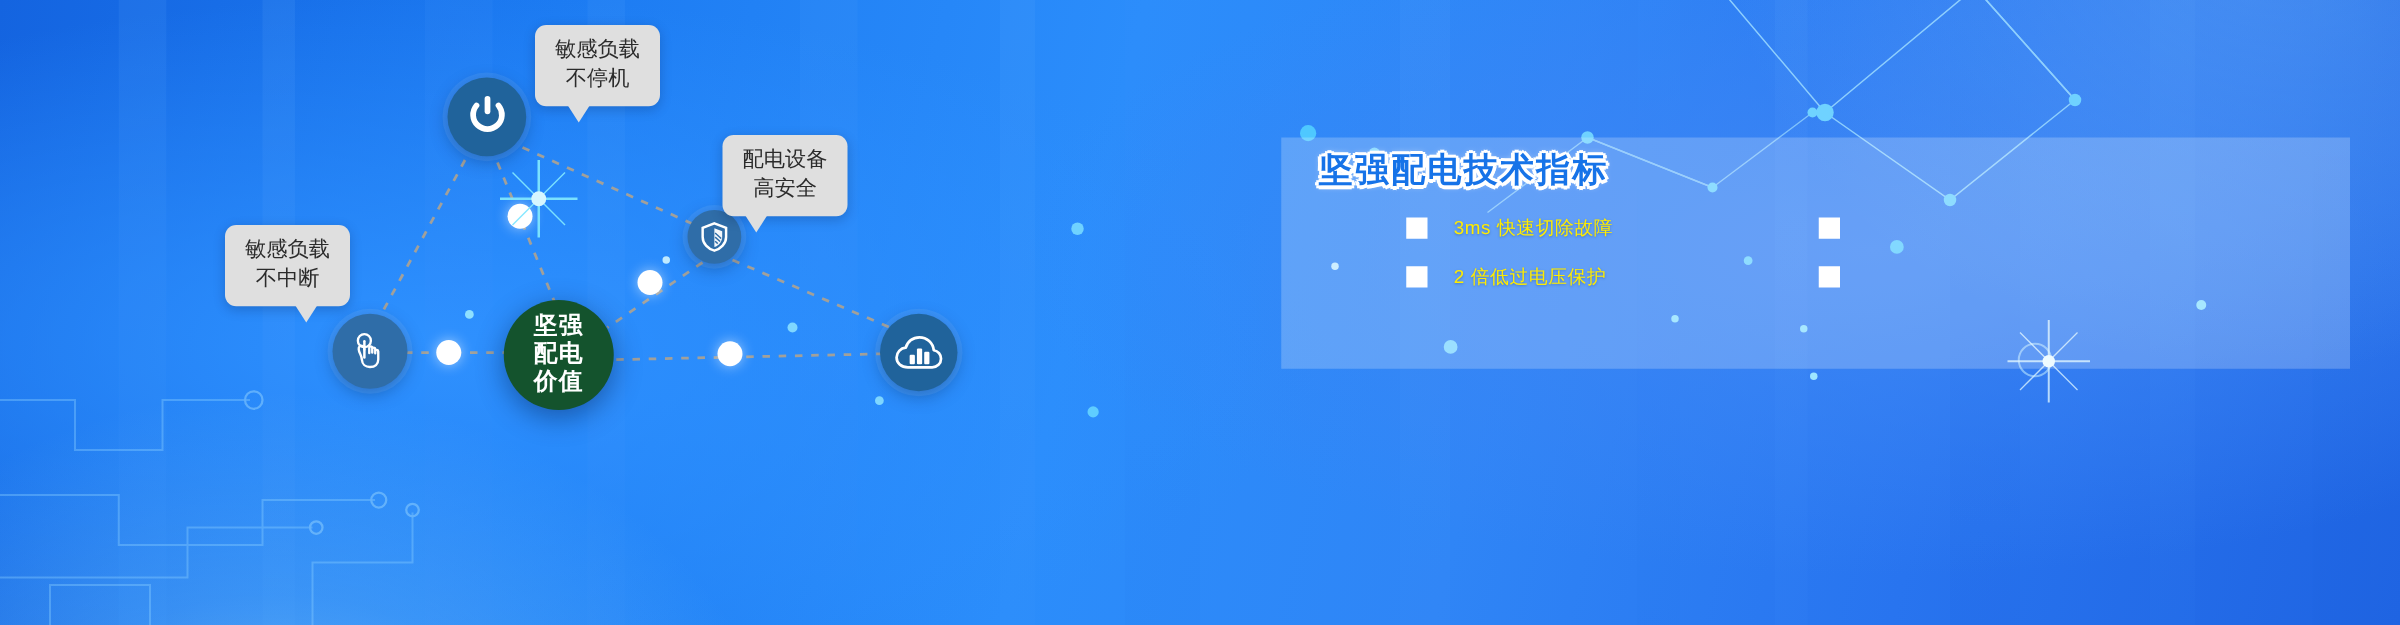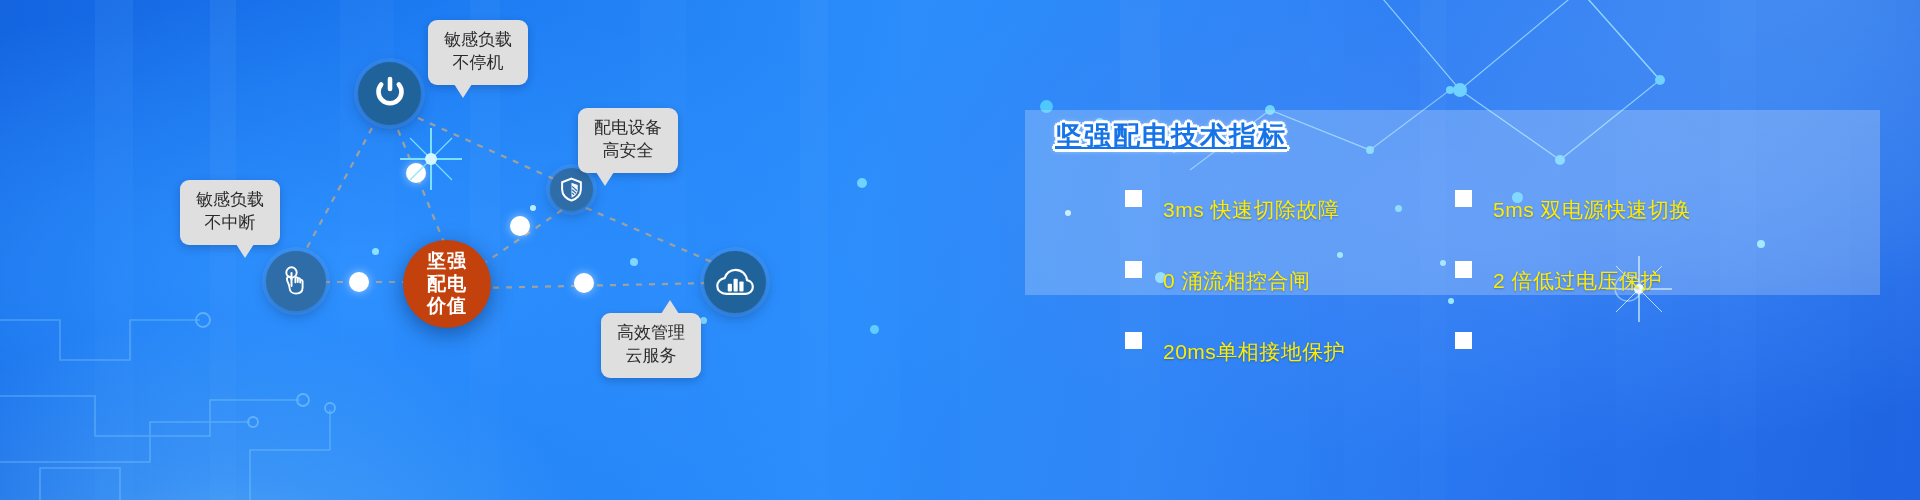--- a/index.html
+++ b/index.html
@@ -43,21 +43,21 @@
     position:absolute; border-radius:50%;
     display:flex; align-items:center; justify-content:center;
     background:#2f6da8;
     box-shadow:0 0 0 4px rgba(255,255,255,.07), 0 4px 14px rgba(3,30,70,.35);
   }
   .node.dark { background:#20639b; }
   .node svg { display:block; }
 
   .hub {
     position:absolute; border-radius:50%;
-    background:#c2410c;
+    background:#14532d;
     display:flex; flex-direction:column; align-items:center; justify-content:center;
     color:#fff; font-weight:bold; letter-spacing:1px;
     font-size:19px; line-height:1.18;
     box-shadow:0 6px 22px rgba(4,25,70,.45);
   }
 
   .waypoint {
     position:absolute; width:20px; height:20px; border-radius:50%;
     background:#fff; box-shadow:0 0 10px rgba(255,255,255,.55);
   }
@@ -91,37 +91,35 @@
     background:rgba(255,255,255,.22);
   }
   #panel-title {
     position:absolute; left:1055px; top:118px;
     font-size:27px; font-weight:bold; letter-spacing:2px;
     color:#1673e8;
     text-shadow:
       -2px -2px 0 #fff,  2px -2px 0 #fff, -2px 2px 0 #fff, 2px 2px 0 #fff,
       -3px 0 0 #fff, 3px 0 0 #fff, 0 -3px 0 #fff, 0 3px 0 #fff,
        0 0 6px rgba(255,255,255,.9);
-    text-decoration: underline;
   }
   #specs {
     position:absolute; left:1125px; top:173px;
     width:760px;
     display:grid;
     grid-template-columns:330px 1fr;
     row-gap:20px;
   }
   .spec { display:flex; align-items:center; }
   .spec .bullet {
     width:17px; height:17px; background:#fff; flex:0 0 auto; margin-right:21px;
   }
   .spec .txt {
-    color:#ffec00; font-size:21px; letter-spacing:.5px; white-space:nowrap;
+    color:#ffec00; font-size:15px; letter-spacing:.5px; white-space:nowrap;
     text-shadow:0 1px 2px rgba(10,40,90,.35);
-    margin-top:23px;
   }
 </style>
 </head>
 <body>
 
 <div id="bg">
   <div class="bg-base"></div>
 
   <div class="bg-stripes">
     <i style="left:95px;  width:38px; background:linear-gradient(#5aa7ff,#2f8bfb);opacity:.45"></i>
@@ -314,49 +312,34 @@
     <div>不停机</div>
     <span class="tail" style="left:26px;"></span>
   </div>
 
   <div class="callout" style="left:180px; top:180px;">
     <div>敏感负载</div>
     <div>不中断</div>
     <span class="tail" style="right:26px;"></span>
   </div>
 
-  <div class="callout" style="left:601px; top:313px;">
-    <div>高效管理</div>
-    <div>云服务</div>
-    <span class="tail" style="right:22px; top:-13px; bottom:auto;
-      border-top:none; border-bottom:14px solid #dfdfdf;"></span>
-  </div>
 </div>
 
 <div id="panel"></div>
 
 <div id="panel-title">坚强配电技术指标</div>
 
 <div id="specs">
   <div class="spec">
     <span class="bullet"></span>
     <span class="txt">3ms 快速切除故障</span>
   </div>
   <div class="spec">
     <span class="bullet"></span>
-    <span class="txt">5ms 双电源快速切换</span>
-  </div>
-  <div class="spec">
-    <span class="bullet"></span>
-    <span class="txt">0 涌流相控合闸</span>
   </div>
   <div class="spec">
     <span class="bullet"></span>
     <span class="txt">2 倍低过电压保护</span>
   </div>
   <div class="spec">
     <span class="bullet"></span>
-    <span class="txt">20ms单相接地保护</span>
-  </div>
-  <div class="spec">
-    <span class="bullet"></span>
   </div>
 </div>
 
 </body></html>

